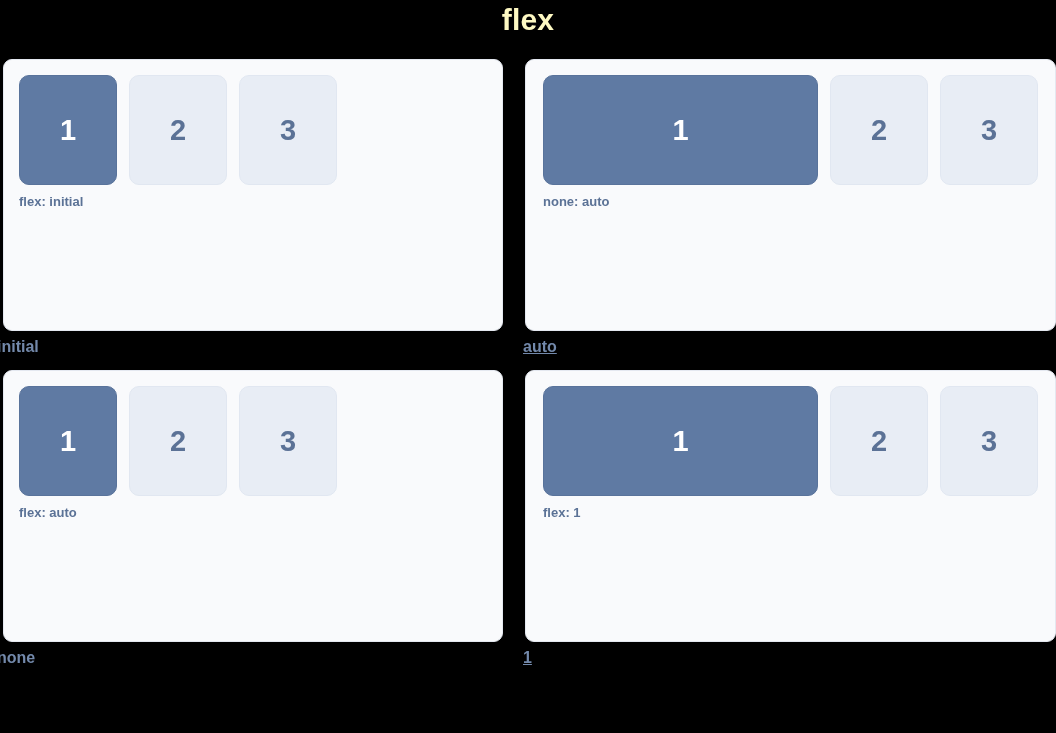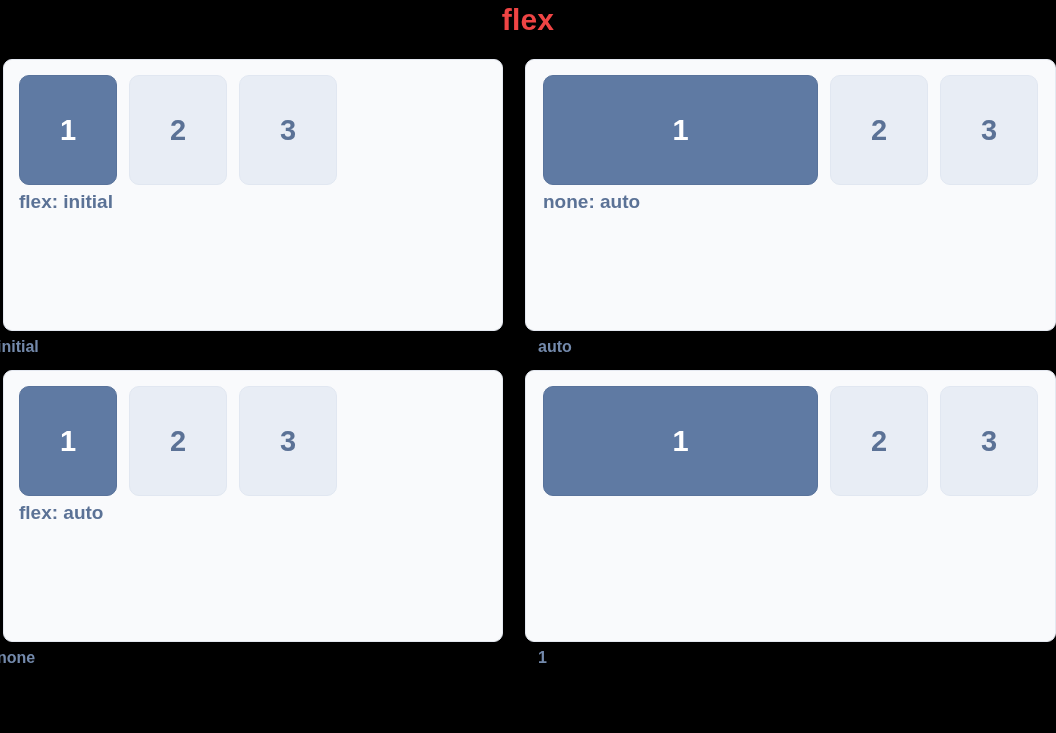--- a/index.html
+++ b/index.html
@@ -23,21 +23,21 @@
 
   
   .page-title {
     position: absolute;
     top: 2px;
     left: 0;
     width: 1056px;
     text-align: center;
     font-size: 30px;
     font-weight: bold;
-    color: #ef4444;
+    color: #fef9c3;
     letter-spacing: 0.2px;
     line-height: 36px;
   }
 
   
   .demo-grid {
     position: absolute;
     top: 59px;
     left: 0;
     width: 1056px;
@@ -93,37 +93,37 @@
   }
 
   
   .box.primary.v-initial { flex: initial; width: 98px; }
   .box.primary.v-auto    { flex: auto;   width: 98px; }
   .box.primary.v-none    { flex: none;   width: 98px; }
   .box.primary.v-one     { flex: 1;      width: 98px; }
 
   .flex-label {
     margin-top: 9px;
-    font-size: 19px;
+    font-size: 13px;
     font-weight: bold;
     color: #5b7296;
     line-height: 16px;
   }
 
   .caption {
     position: absolute;
     top: 278px;
     font-size: 16px;
     font-weight: bold;
     color: #7389ab;
     line-height: 20px;
     white-space: nowrap;
   }
   .col-left  .caption { left: -3px; }
-  .col-right .caption { left: 17px;  }
+  .col-right .caption { left: 2px; text-decoration: underline;  }
 </style>
 </head>
 <body>
 
 <div id="page">
 
   <div class="page-title">flex</div>
 
   <div class="demo-grid">
 
@@ -187,18 +187,19 @@
           <div class="box primary v-one">
             <span>1</span>
           </div>
           <div class="box secondary">
             <span>2</span>
           </div>
           <div class="box secondary">
             <span>3</span>
           </div>
         </div>
+        <div class="flex-label">flex: 1</div>
       </div>
       <div class="caption">1</div>
     </div>
 
   </div>
 </div>
 
 </body></html>

